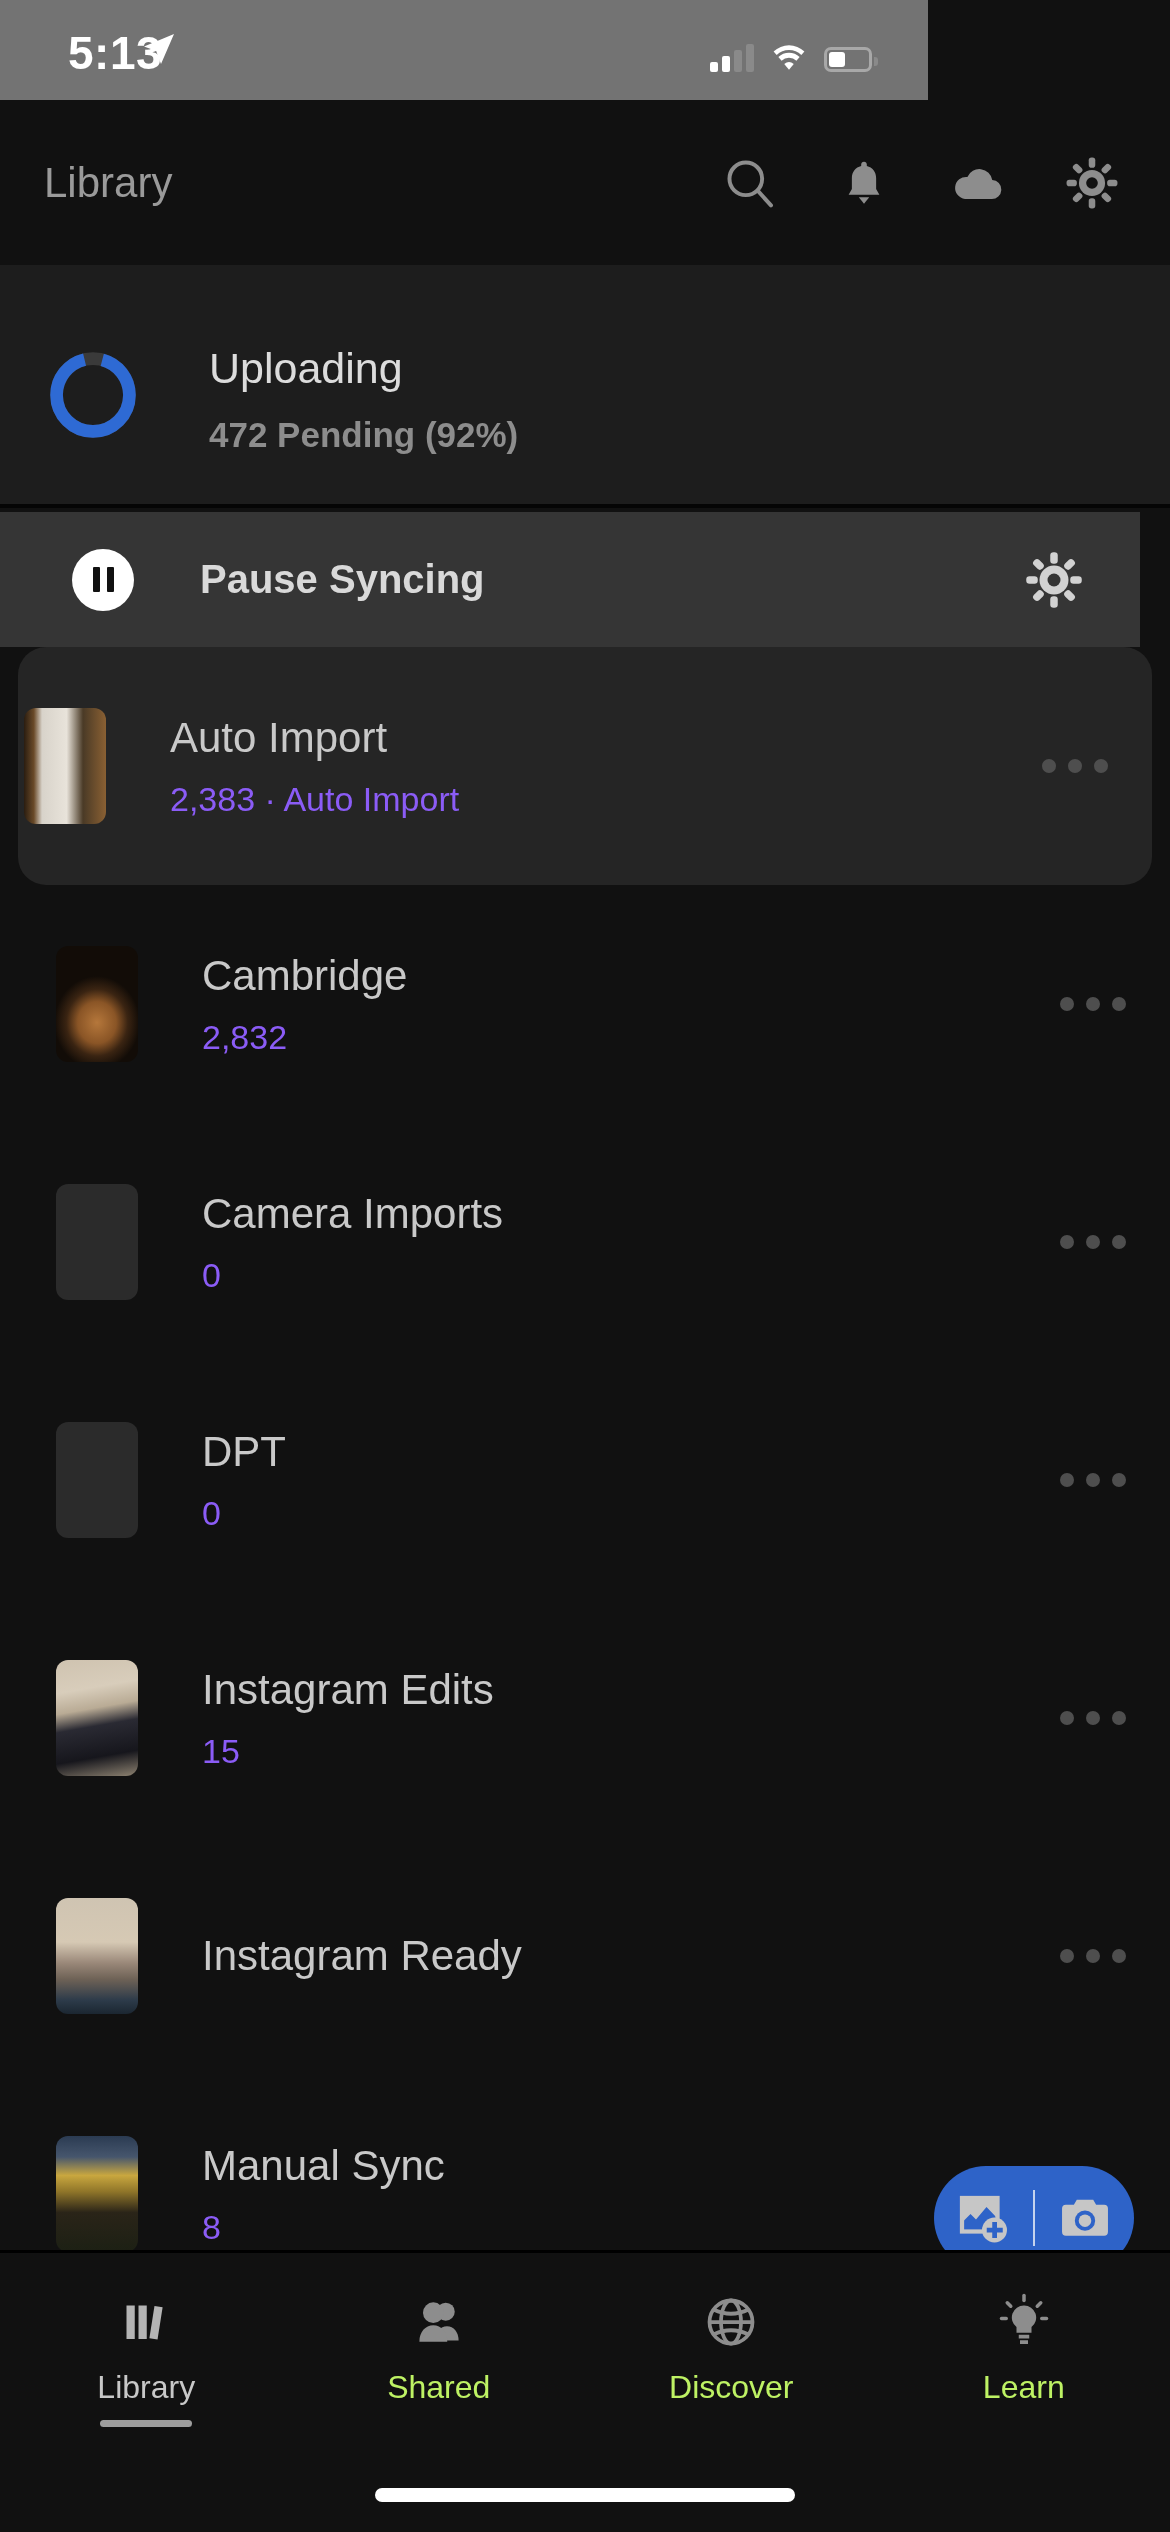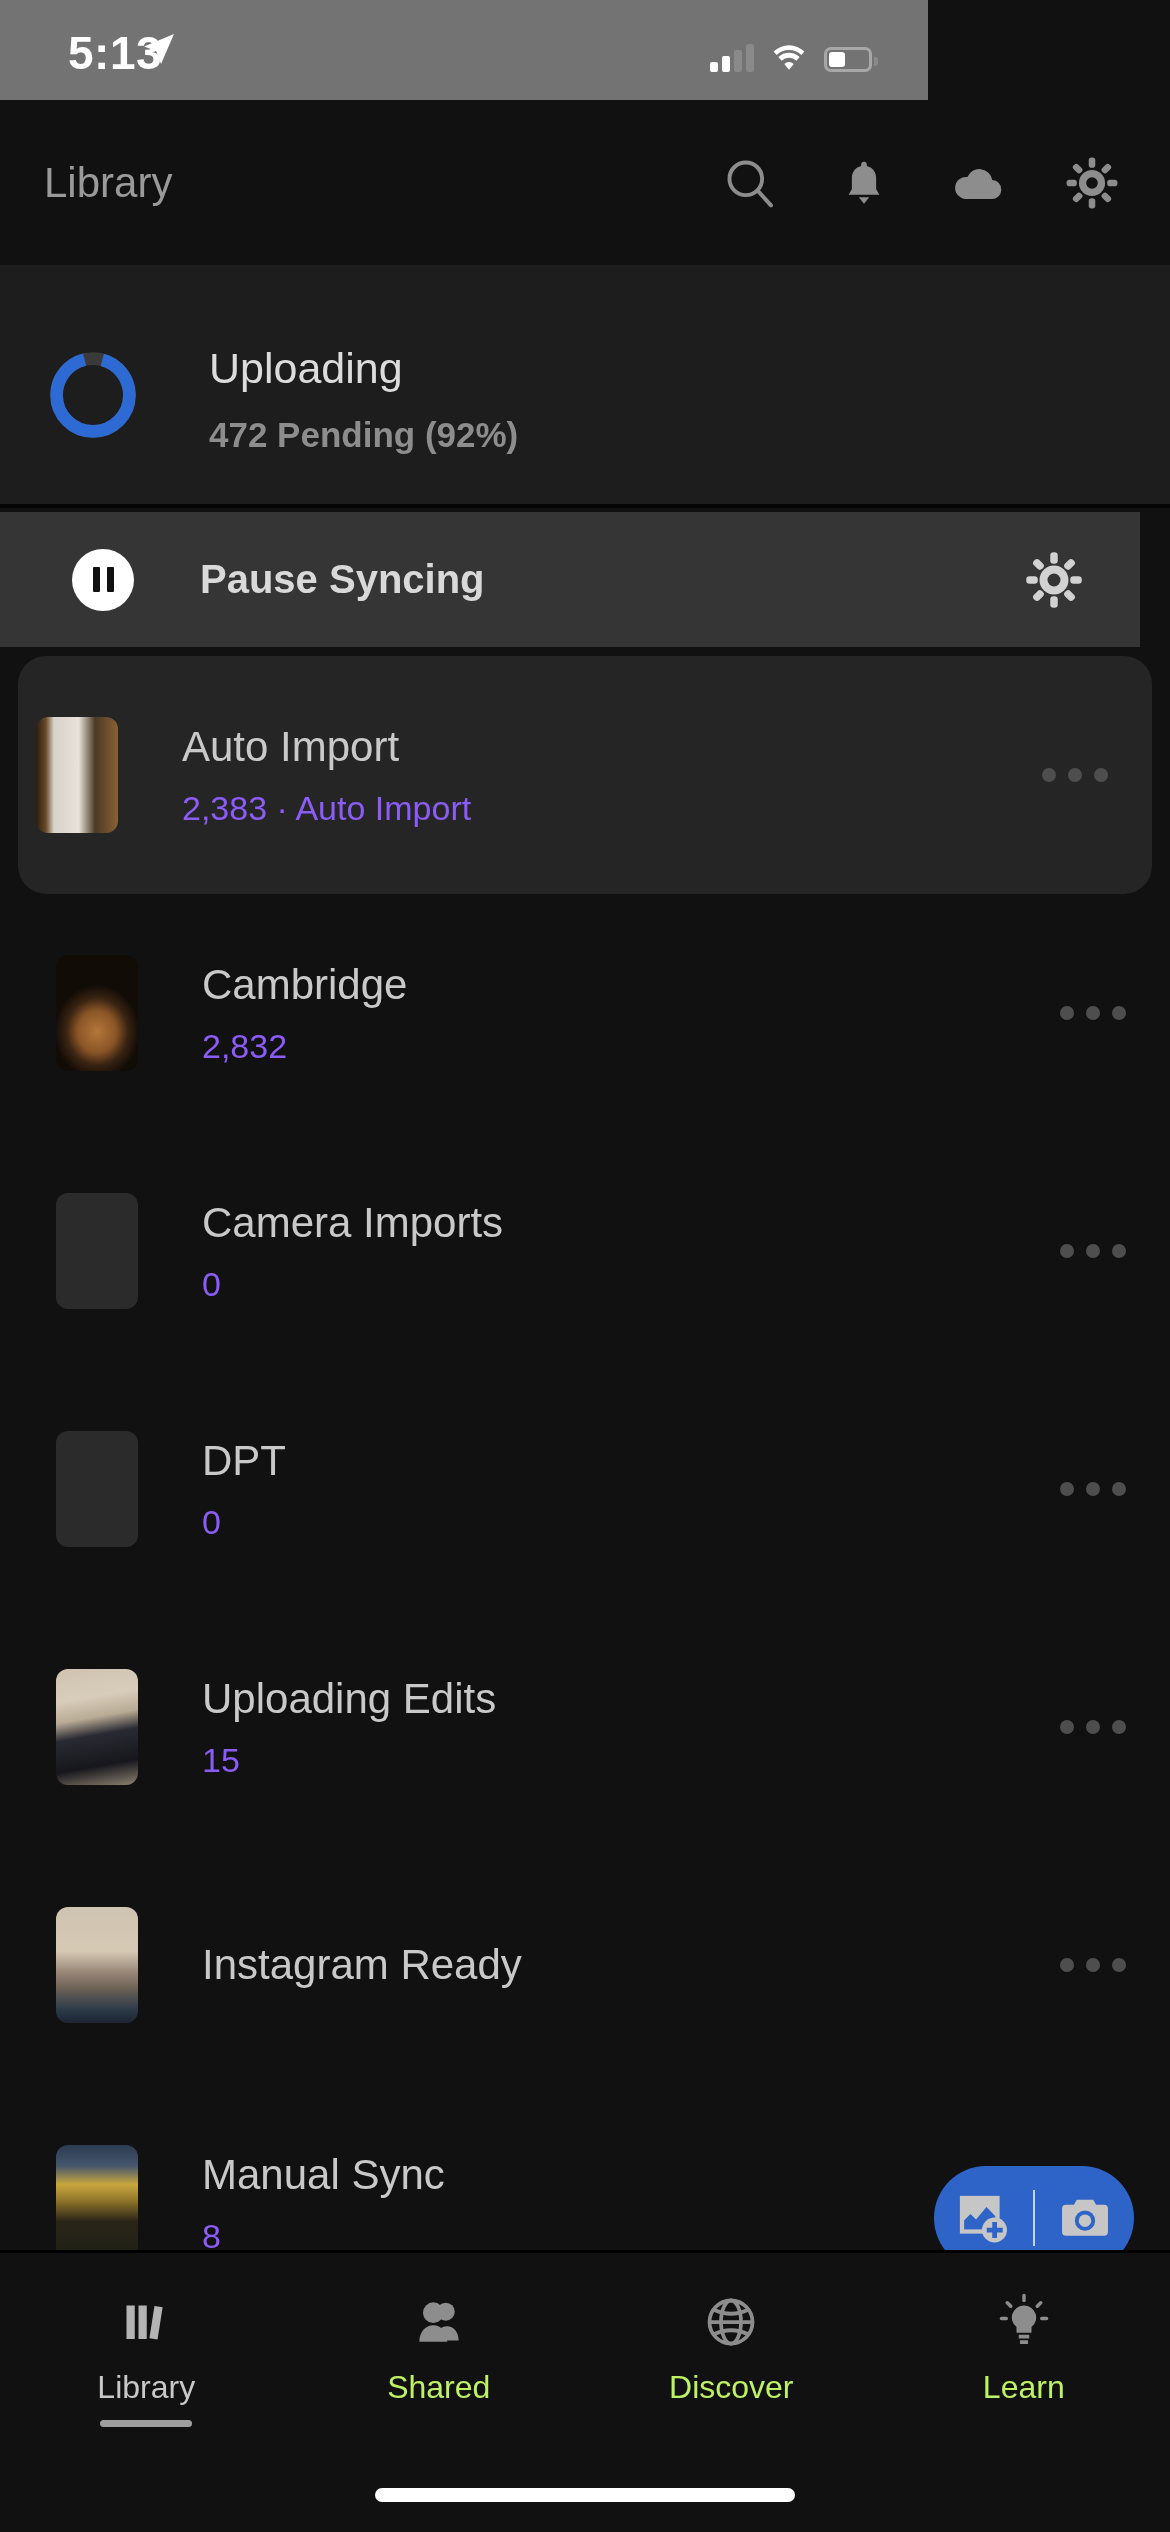--- a/index.html
+++ b/index.html
@@ -80,21 +80,21 @@
   }
   .pause-btn span { display:block; width:7px; height:25px; background:#111; border-radius:1px; }
   .pause-label { margin-left:66px; font-size:40px; color:#d9d9d9; font-weight:700; flex:1; }
 
   
   .list { position:absolute; top:647px; left:0; width:1170px; height:1603px; overflow:hidden; }
   .row {
     position:relative; height:238px; display:flex; align-items:center;
     padding-left:56px; padding-right:40px;
   }
-  .row.highlight { background:#252525; border-radius:28px; margin:9px 18px 0 18px; padding-left:18px; }
+  .row.highlight { background:#252525; border-radius:28px; margin:0 18px 0 18px; padding-left:6px; }
   .thumb {
     width:82px; height:116px; border-radius:12px;
     flex:0 0 auto; background:#2a2a2a; overflow:hidden; position:relative;
   }
   .row-text { margin-left:64px; flex:1; }
   .row-title { font-size:42px; color:#c9c9c9; font-weight:400; line-height:1.2; }
   .row-count { font-size:34px; color:#8b5cf6; margin-top:16px; }
   .dots { display:flex; gap:12px; align-items:center; flex:0 0 auto; padding-right:4px; }
   .dots i { display:block; width:14px; height:14px; border-radius:50%; background:#4e4e4e; }
 
@@ -284,21 +284,21 @@
           </div>
           <div class="dots">
             <i></i>
             <i></i>
             <i></i>
           </div>
         </div>
         <div class="row">
           <div class="thumb art-instaedits"></div>
           <div class="row-text">
-            <div class="row-title">Uploading Edits</div>
+            <div class="row-title">Instagram Edits</div>
             <div class="row-count">15</div>
           </div>
           <div class="dots">
             <i></i>
             <i></i>
             <i></i>
           </div>
         </div>
         <div class="row">
           <div class="thumb art-instaready"></div>

